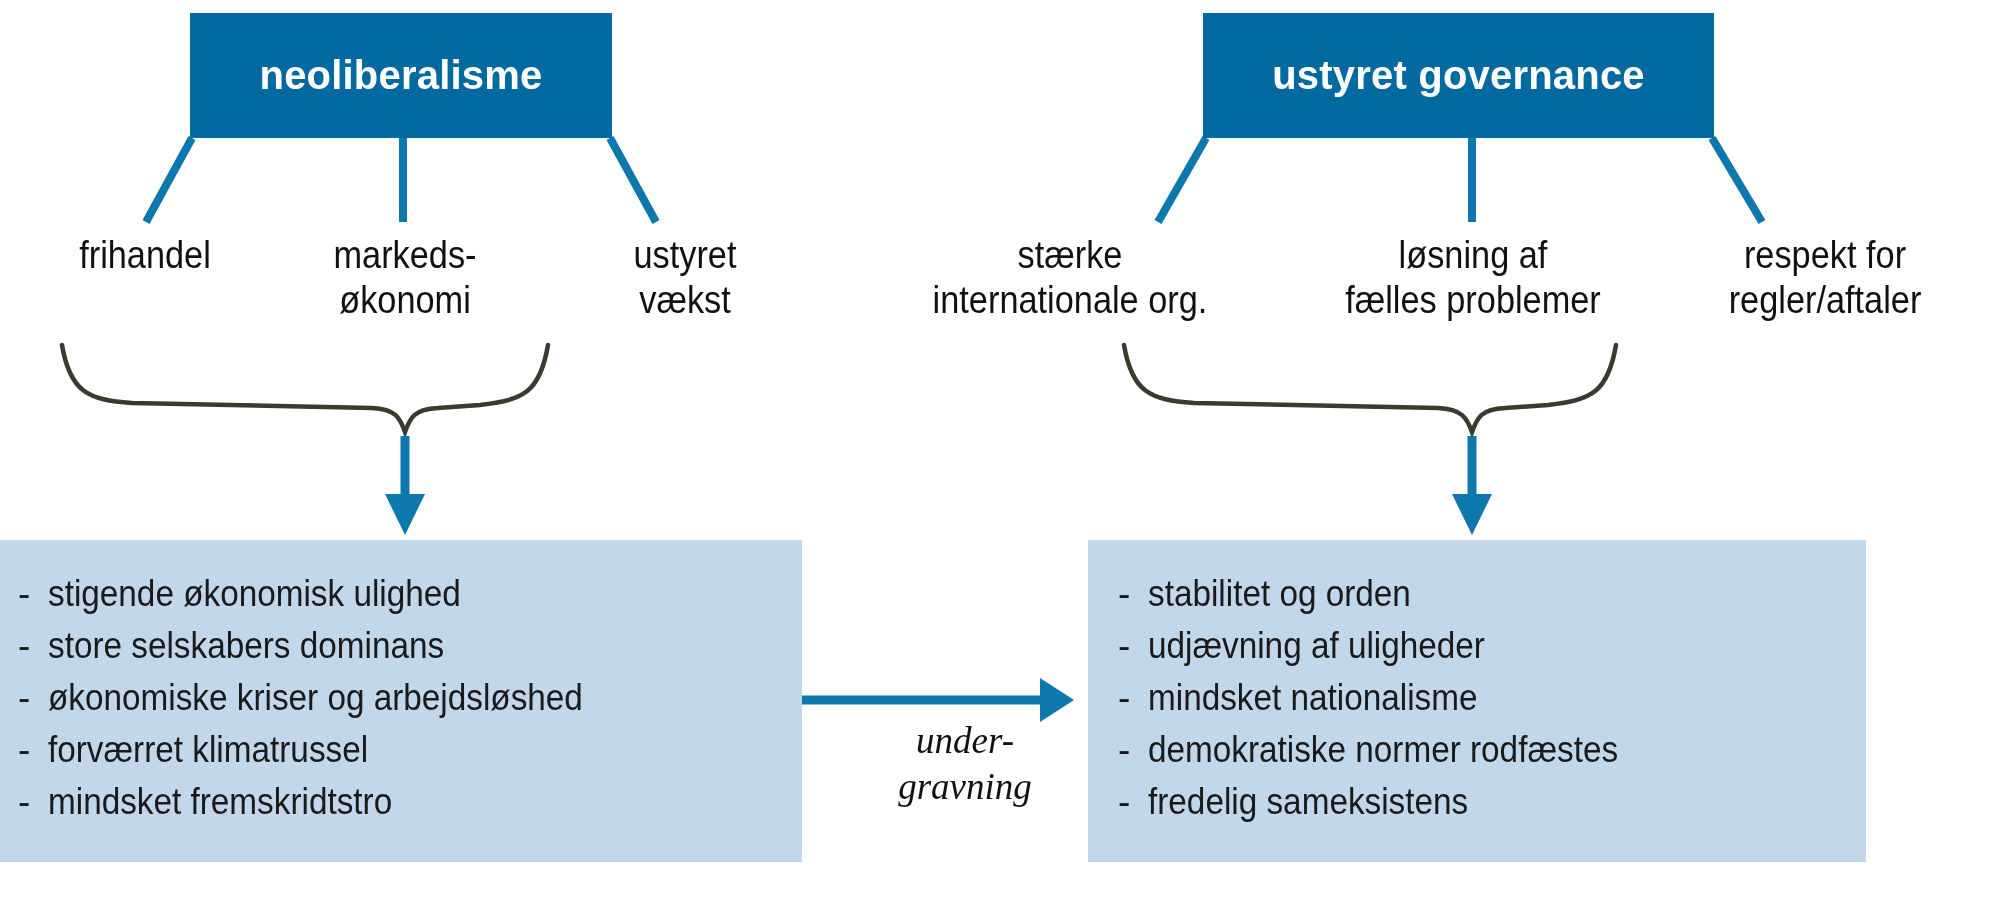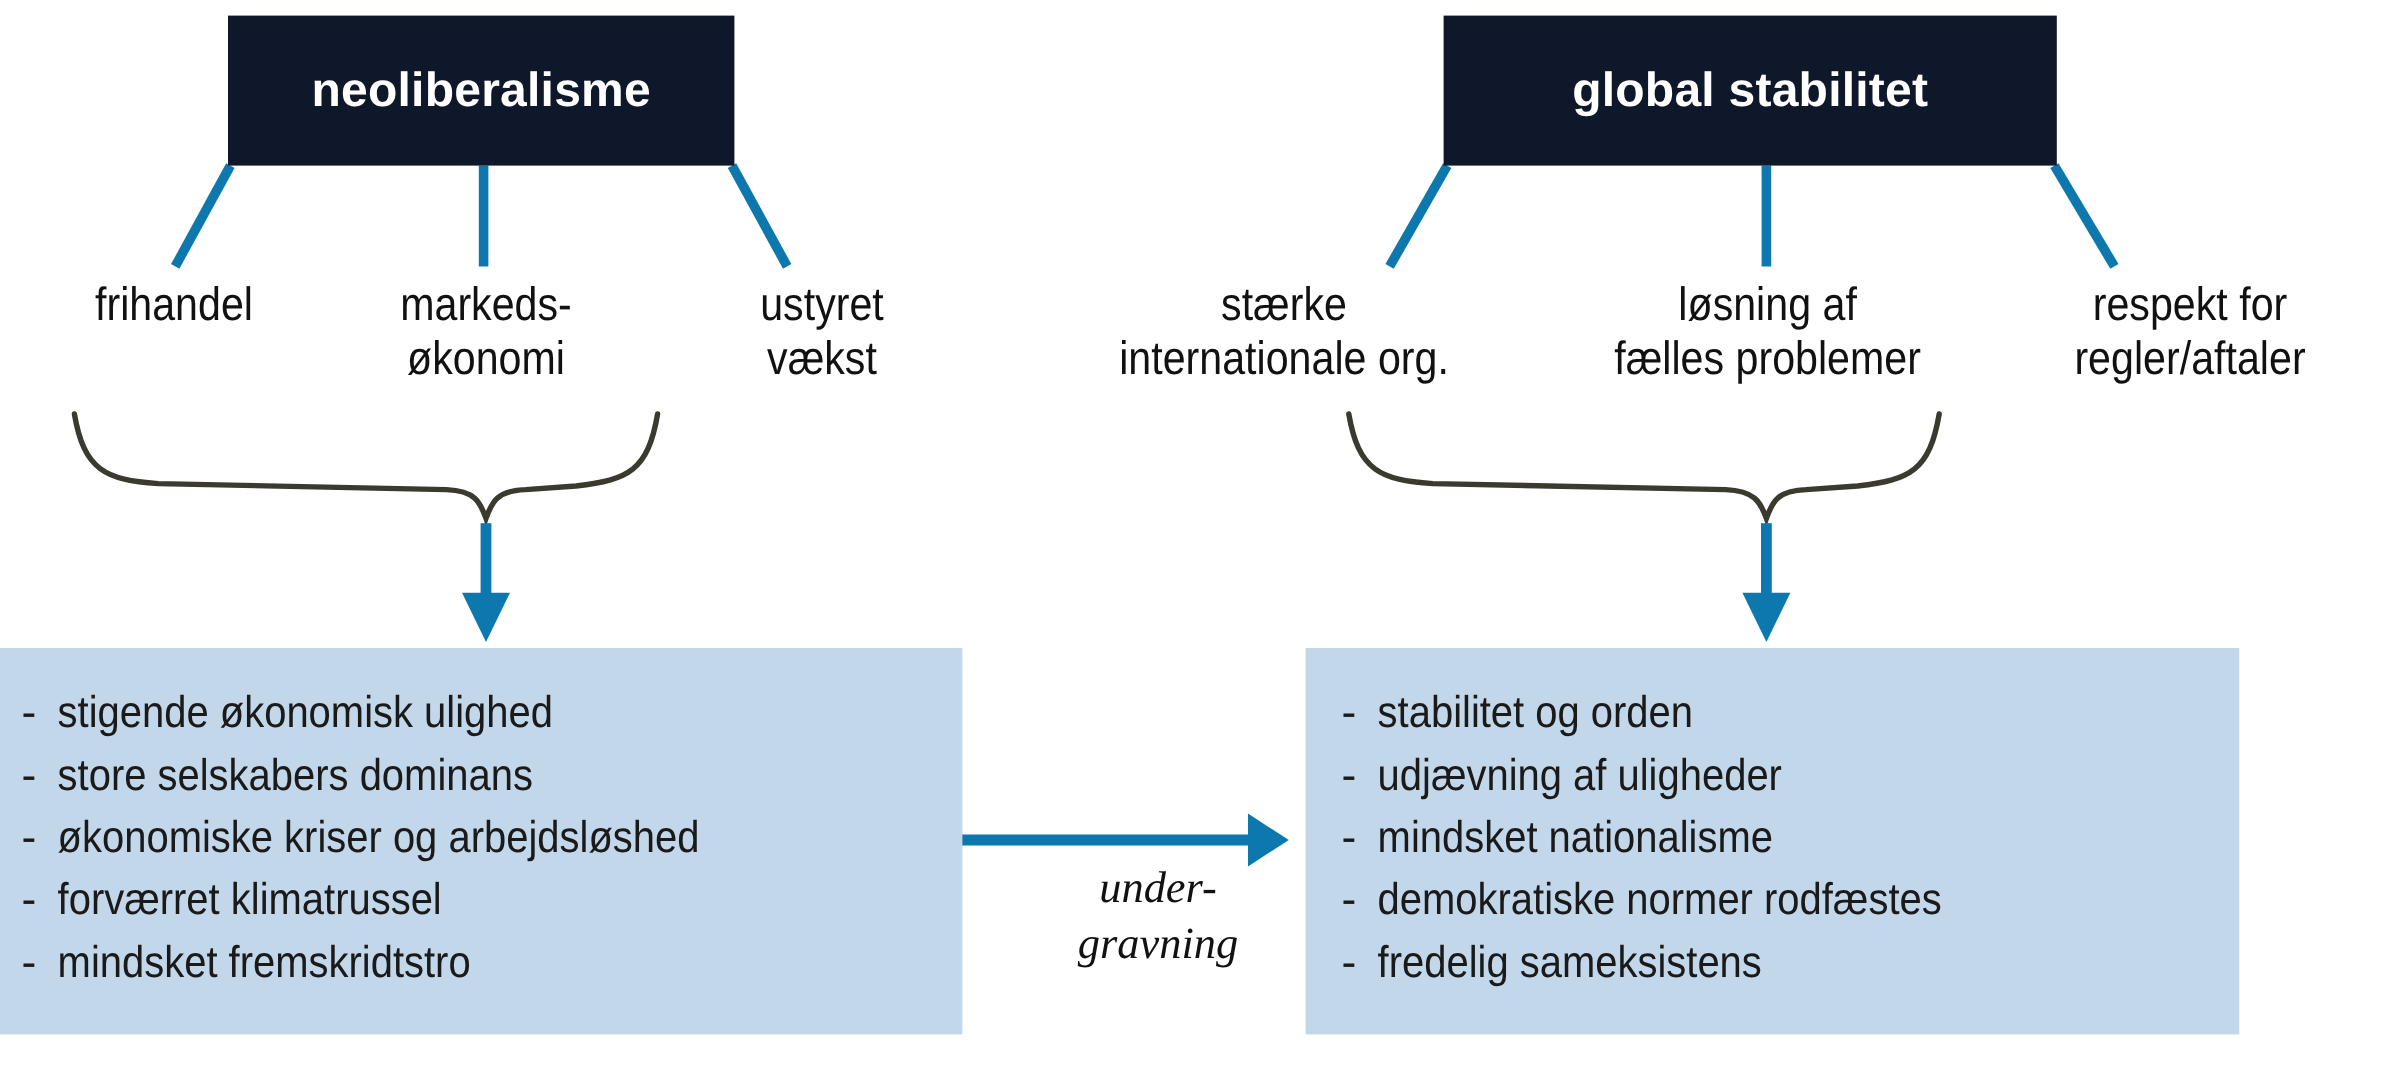--- a/index.html
+++ b/index.html
@@ -22,21 +22,21 @@
     left: 0;
     top: 0;
     width: 2000px;
     height: 903px;
     pointer-events: none;
   }
 
   
   .head-box {
     position: absolute;
-    background: #0f172a;
+    background: #0369a1;
     display: flex;
     align-items: center;
     justify-content: center;
     color: #ffffff;
     font-weight: bold;
     font-size: 40px;
     letter-spacing: 0.2px;
     font-family: "Liberation Sans", "DejaVu Sans", sans-serif;
   }
   #head-box-left  { left: 190px;  top: 13px; width: 422px; height: 125px; }
@@ -148,21 +148,21 @@
 
     <line x1="800" y1="700" x2="1046" y2="700" stroke="#0d78ae" stroke-width="9"></line>
     <polygon points="1040,678 1074,700 1040,722" fill="#0d78ae"></polygon>
   </svg>
 
   <div id="head-box-left" class="head-box">
     <span>neoliberalisme</span>
   </div>
 
   <div id="head-box-right" class="head-box">
-    <span>global stabilitet</span>
+    <span>ustyret governance</span>
   </div>
 
   <div class="branch-label" style="left:-70px; top:232px; width:430px;">frihandel</div>
   <div class="branch-label" style="left:200px; top:232px; width:410px;">markeds-
 økonomi</div>
   <div class="branch-label" style="left:490px; top:232px; width:390px;">ustyret
 vækst</div>
 
   <div class="branch-label" style="left:855px; top:232px; width:430px;">stærke
 internationale org.</div>

